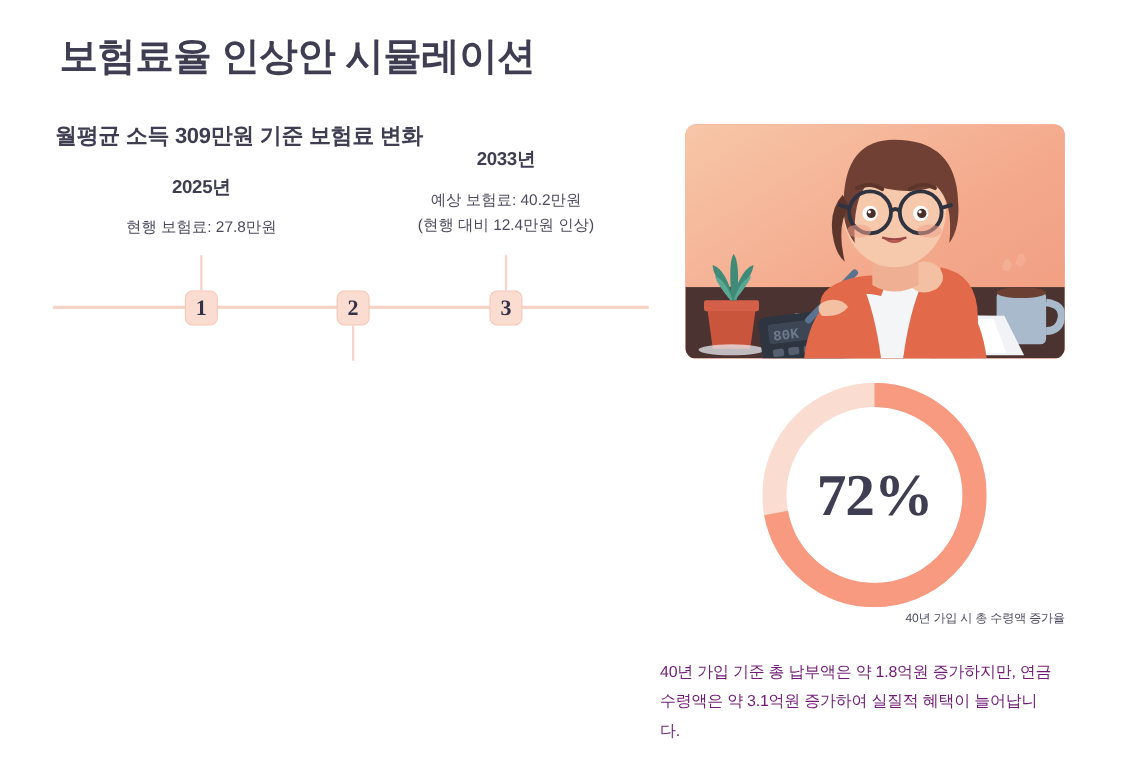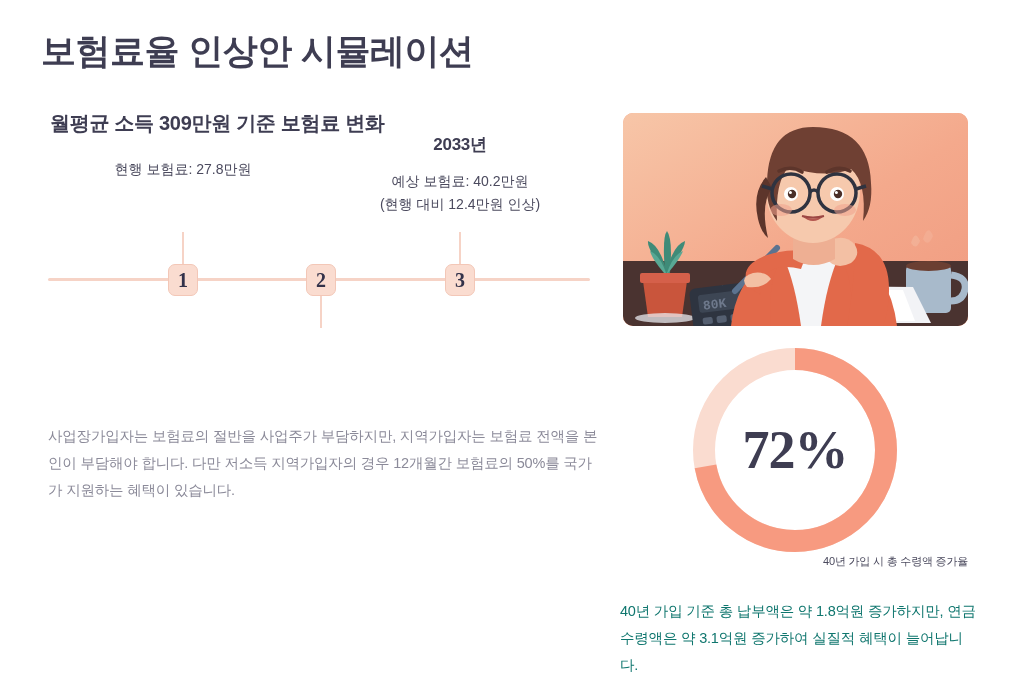--- a/index.html
+++ b/index.html
@@ -6,21 +6,21 @@
   html, body {
     width: 1024px; height: 688px;
     background: #ffffff;
     font-family: "Liberation Sans", "DejaVu Sans", sans-serif;
     overflow: hidden;
   }
   .page { position: relative; width: 1024px; height: 688px; background: #ffffff; }
 
   
   .title {
-    position: absolute; left: 41px; top: 28px;
+    position: absolute; left: 54px; top: 28px;
     font-size: 35px; font-weight: bold; color: #3e3d52;
     letter-spacing: -0.5px; white-space: nowrap;
   }
 
   
   .subtitle {
     position: absolute; left: 50px; top: 110px;
     font-size: 20px; font-weight: bold; color: #3e3d52;
     letter-spacing: -0.3px; white-space: nowrap;
   }
@@ -79,55 +79,55 @@
     position: absolute; left: 0; top: 0; width: 204px; height: 204px;
     display: flex; align-items: center; justify-content: center;
     font-family: "Liberation Serif", "DejaVu Serif", serif;
     font-size: 54px; font-weight: bold; color: #3e3d52; letter-spacing: -1px;
   }
   .donut-caption {
     position: absolute; left: 623px; top: 554px; width: 345px;
     text-align: right; font-size: 11px; color: #4b4a5e; letter-spacing: -0.2px;
   }
   .right-para {
-    position: absolute; left: 620px; top: 598px; width: 360px;
-    font-size: 14.5px; line-height: 1.85; color: #0f766e; letter-spacing: -0.2px;
+    position: absolute; left: 600px; top: 598px; width: 360px;
+    font-size: 14.5px; line-height: 1.85; color: #701a75; letter-spacing: -0.2px;
   }
 </style>
 </head>
 <body>
 
 <div class="page">
 
   <div class="title">보험료율 인상안 시뮬레이션</div>
 
   <div class="subtitle">월평균 소득 309만원 기준 보험료 변화</div>
 
   <div class="timeline">
     <div class="tl-line"></div>
 
     <div class="tl-label" style="left:183px; top:8px;">
+      <div class="tl-year">2025년</div>
       <div class="tl-detail">현행 보험료: 27.8만원</div>
     </div>
     <div class="tl-stem up" style="left:183px;"></div>
     <div class="tl-marker" style="left:183px;">1</div>
 
     <div class="tl-marker" style="left:321px;">2</div>
     <div class="tl-stem down" style="left:321px;"></div>
 
     <div class="tl-label" style="left:460px; top:-17px;">
       <div class="tl-year">2033년</div>
       <div class="tl-detail">예상 보험료: 40.2만원</div>
       <div class="tl-detail">(현행 대비 12.4만원 인상)</div>
     </div>
     <div class="tl-stem up" style="left:460px;"></div>
     <div class="tl-marker" style="left:460px;">3</div>
   </div>
 
-  <div class="lead-para">사업장가입자는 보험료의 절반을 사업주가 부담하지만, 지역가입자는 보험료 전액을 본인이 부담해야 합니다. 다만 저소득 지역가입자의 경우 12개월간 보험료의 50%를 국가가 지원하는 혜택이 있습니다.</div>
 
   <div class="illus">
     <svg viewBox="0 0 345 213" xmlns="http://www.w3.org/2000/svg">
       <defs>
         <linearGradient id="bgGrad" x1="0" y1="0" x2="1" y2="1">
           <stop offset="0%" stop-color="#f7c6a8"></stop>
           <stop offset="55%" stop-color="#f4a98c"></stop>
           <stop offset="100%" stop-color="#f09b80"></stop>
         </linearGradient>
       </defs>

